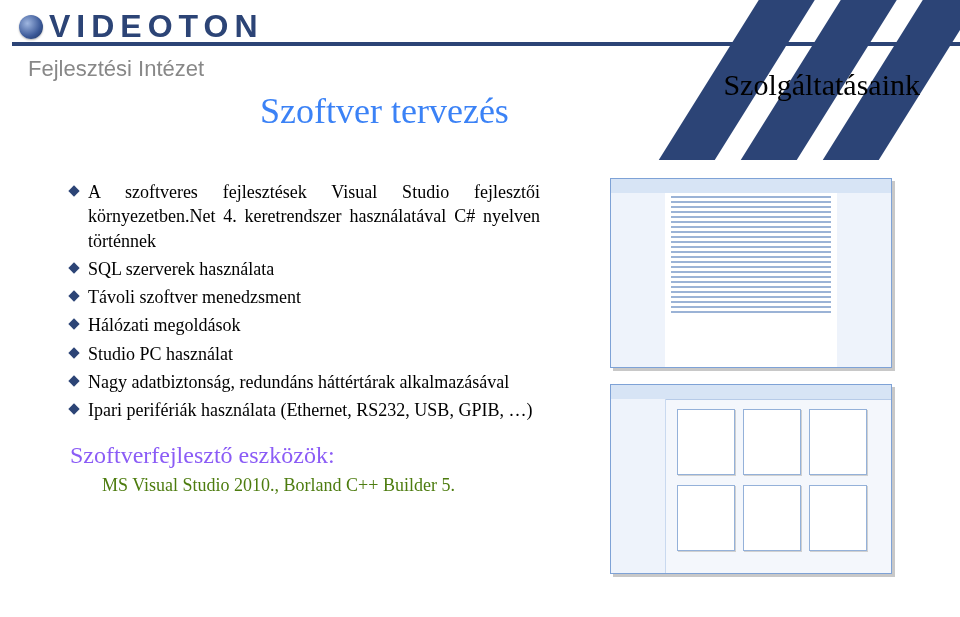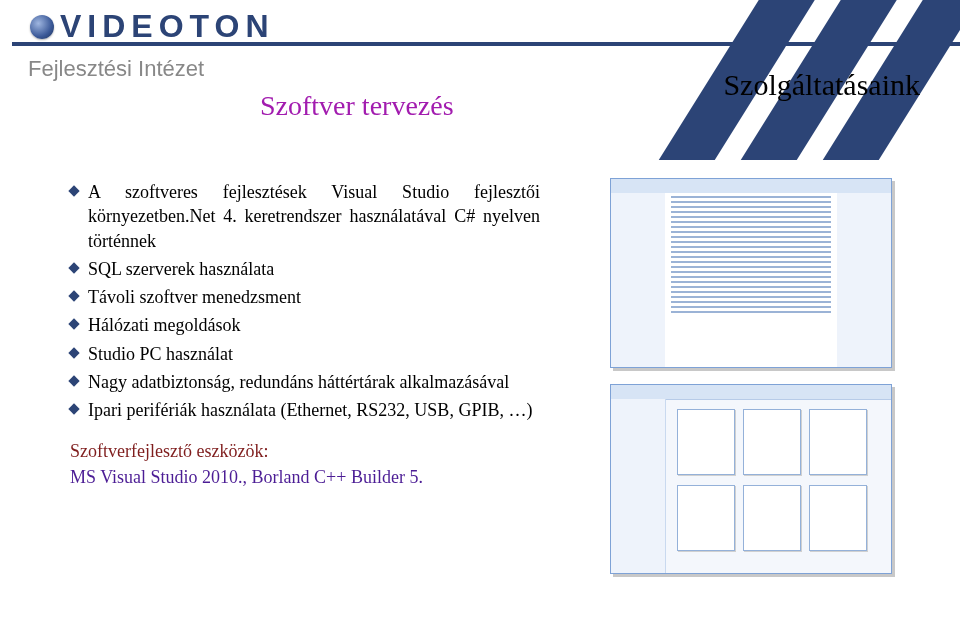--- a/index.html
+++ b/index.html
@@ -6,21 +6,21 @@
     margin: 0;
     padding: 0;
     width: 960px;
     height: 617px;
     background: #fff;
     font-family: Georgia, "Times New Roman", serif;
     position: relative;
     overflow: hidden;
   }
   .top-rule { position:absolute; left:12px; right:0; top:42px; height:4px; background:#2c4476; }
-  .logo-wrap { position:absolute; left:30px; top:8px; display:flex; align-items:center; }
+  .logo-wrap { position:absolute; left:19px; top:8px; display:flex; align-items:center; }
   .logo-dot {
     width:24px; height:24px; border-radius:50%;
     background: radial-gradient(circle at 35% 35%, #9fb6e0, #3b5998 60%, #1b2e55);
     margin-right:6px;
     box-shadow: 0 1px 2px rgba(0,0,0,.3);
   }
   .logo-word {
     font-family: "Arial", sans-serif;
     font-weight: bold;
     font-size: 32px;
@@ -55,22 +55,22 @@
     display:flex;
     gap:26px;
   }
   .stripes .bar { width:56px; background:#2c4476; }
   .stripes .bar:nth-child(2){ background:#2c4476; }
   .stripes .bar:nth-child(3){ background:#2c4476; }
   .page-title {
     position:absolute;
     left:260px;
     top:90px;
-    font-size:28px;
-    color:#a21caf;
+    font-size:36px;
+    color:#3b82f6;
   }
   .content {
     position:absolute;
     left:70px;
     top:180px;
     width:470px;
     font-size:18px;
     line-height:1.35;
     color:#000;
   }
@@ -89,28 +89,29 @@
     content:"";
     position:absolute;
     left:0;
     top:7px;
     width:8px;
     height:8px;
     background:#2c4476;
     transform:rotate(45deg);
   }
   .tools-label {
-    color:#7f1d1d;
-    font-size:18px;
+    color:#8b5cf6;
+    font-size:24px;
     margin-top:16px;
     margin-bottom:2px;
   }
   .tools-value {
+    margin-left:32px;
     font-size:18px;
-    color:#4c1d95;
+    color:#4d7c0f;
   }
   .thumbs { position:absolute; right:70px; top:178px; width:280px; }
   .thumb {
     width:280px;
     height:188px;
     background:#f4f7fc;
     border:1px solid #7ea2d6;
     box-shadow:3px 3px 0 #c8c8c8;
     position:relative;
     overflow:hidden;

